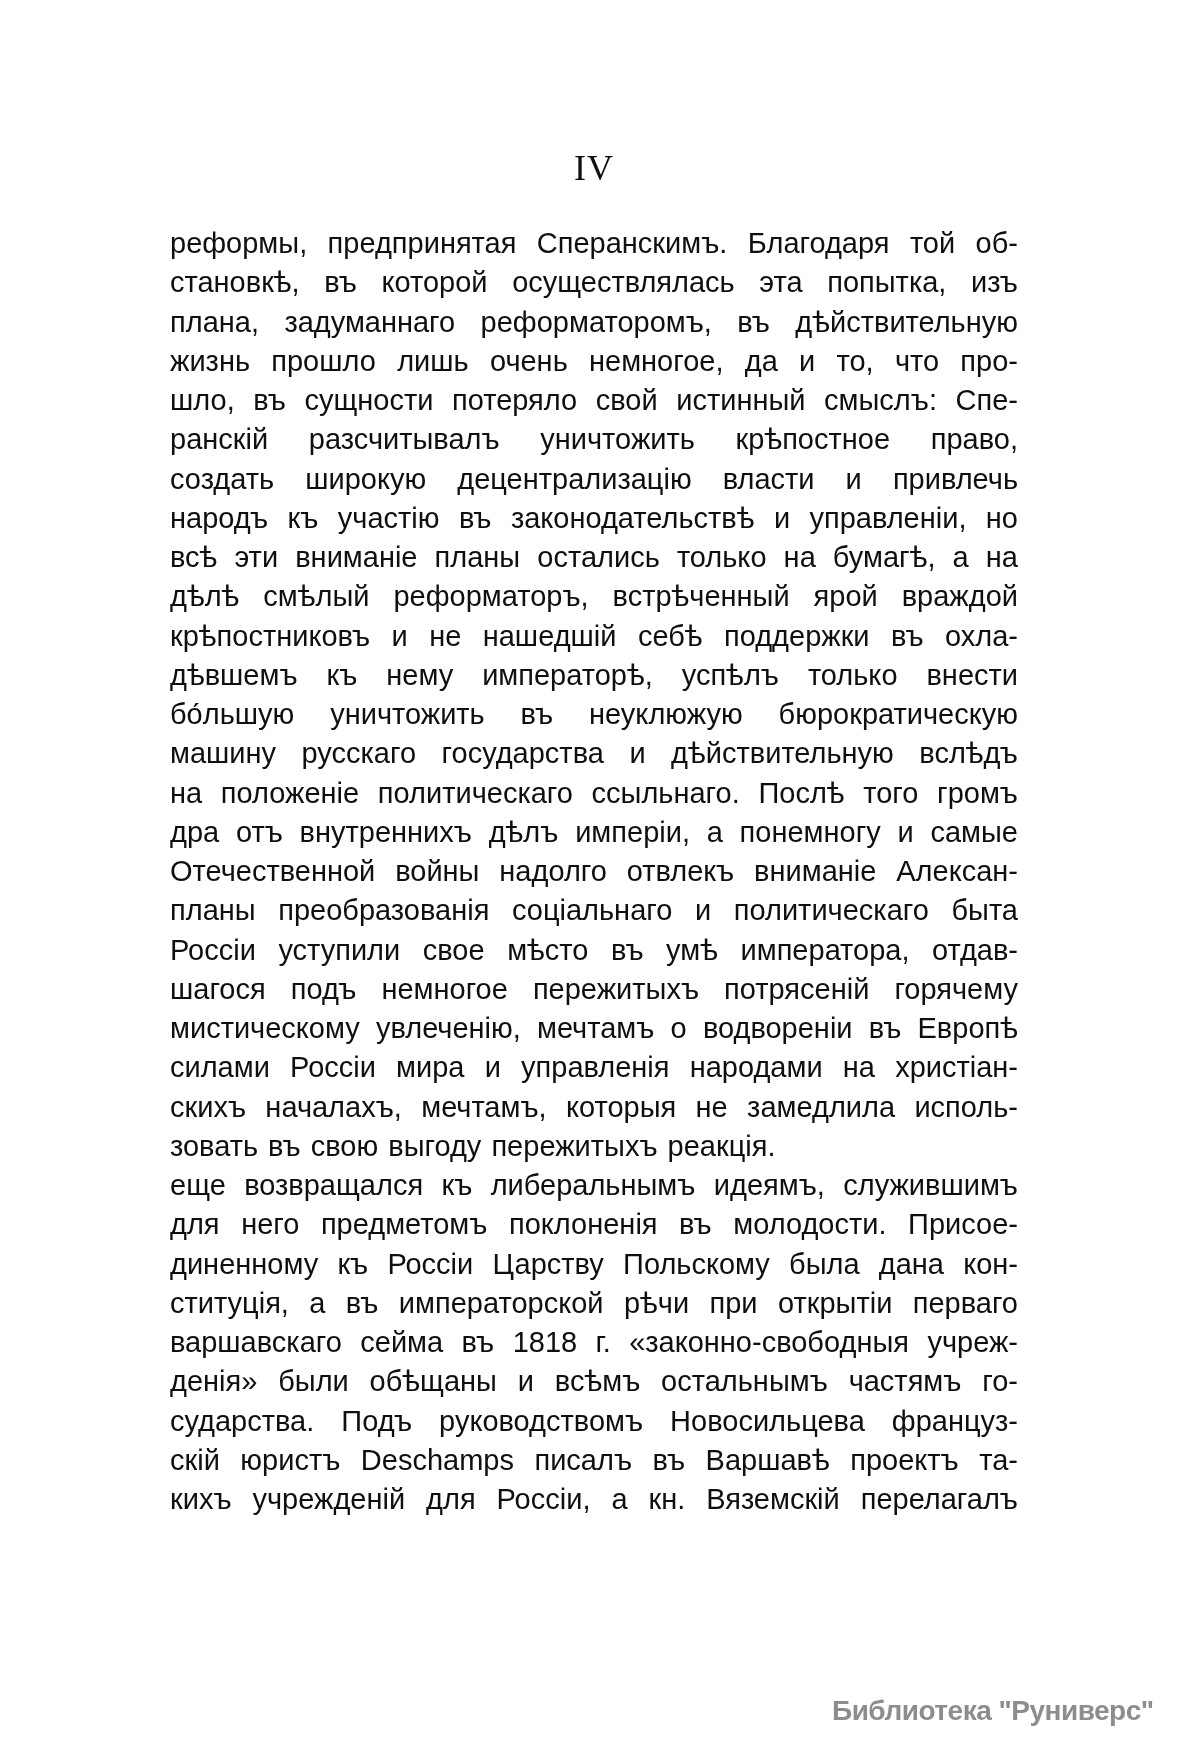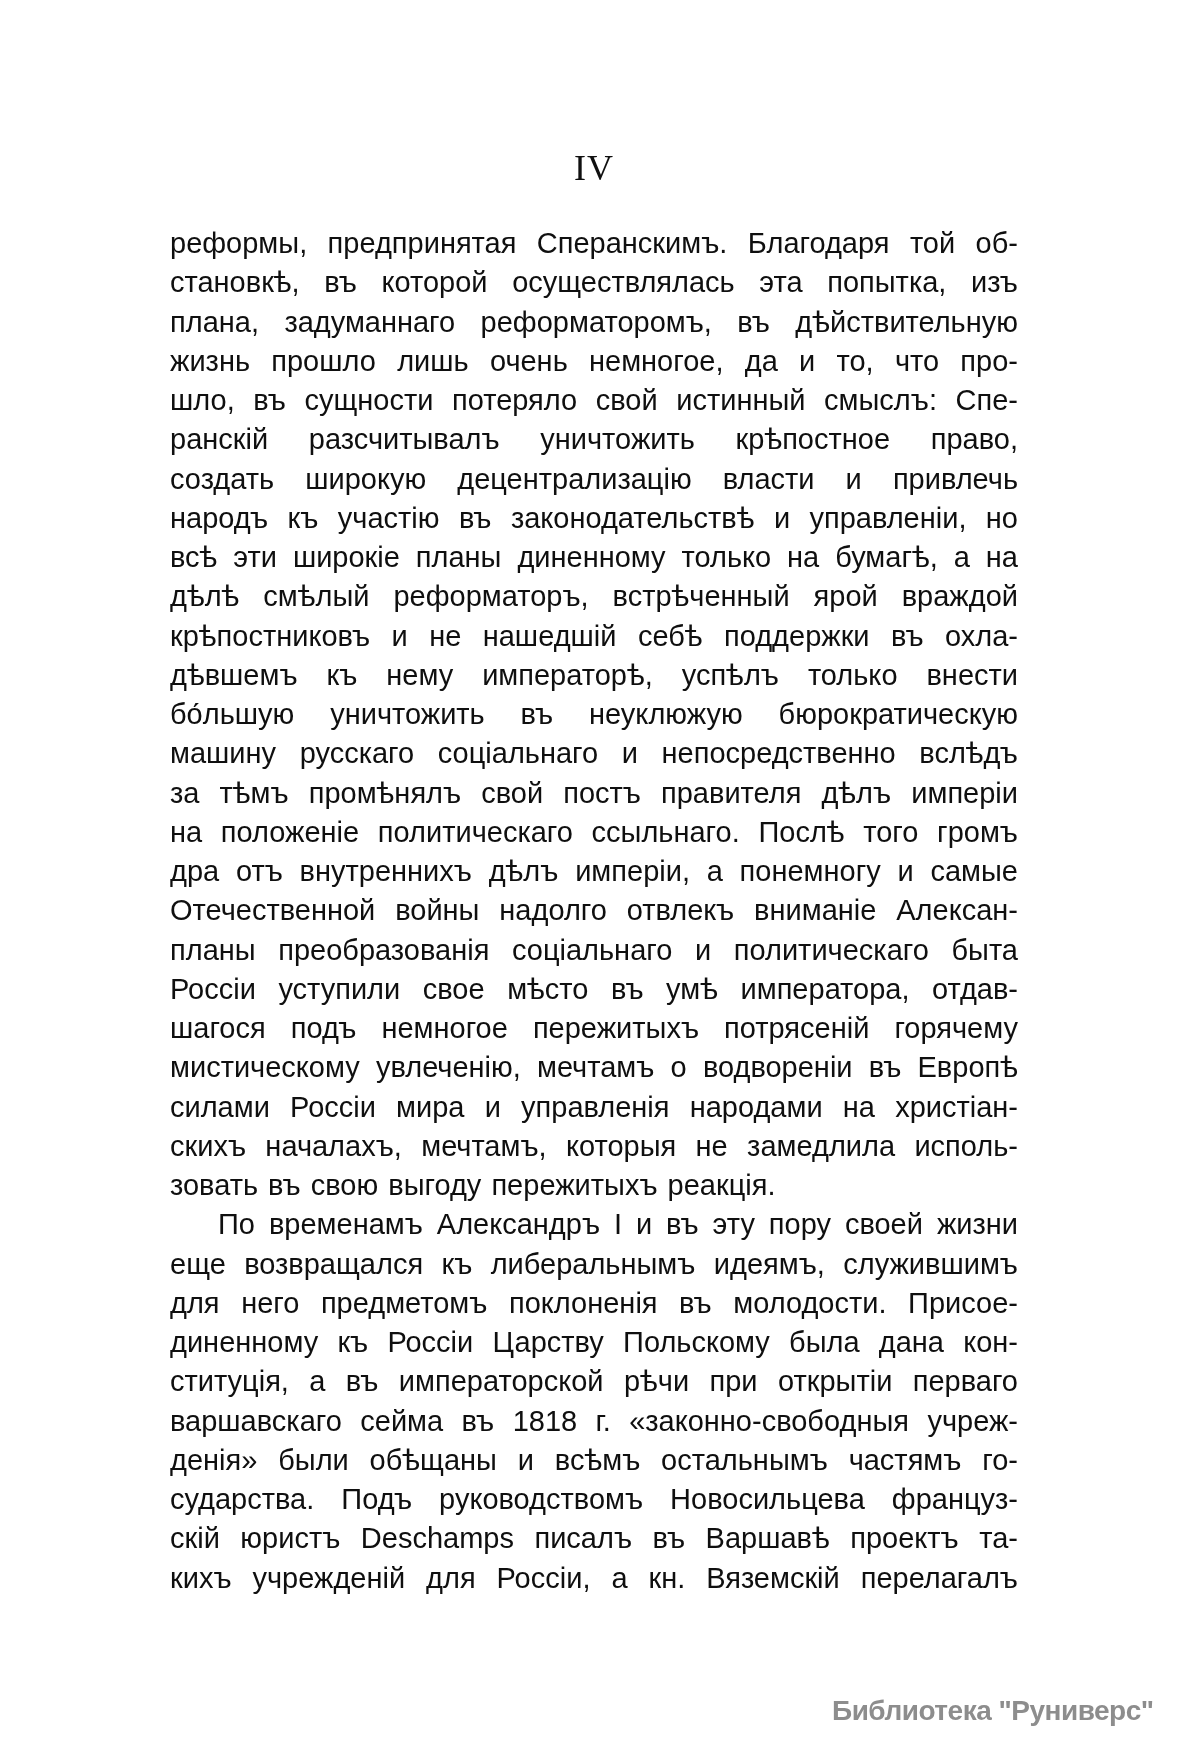--- a/index.html
+++ b/index.html
@@ -67,38 +67,36 @@
 
   <div class="text-block">
       <div class="text-line">реформы, предпринятая Сперанскимъ. Благодаря той об-</div>
       <div class="text-line">становкѣ, въ которой осуществлялась эта попытка, изъ</div>
       <div class="text-line">плана, задуманнаго реформаторомъ, въ дѣйствительную</div>
       <div class="text-line">жизнь прошло лишь очень немногое, да и то, что про-</div>
       <div class="text-line">шло, въ сущности потеряло свой истинный смыслъ: Спе-</div>
       <div class="text-line">ранскій разсчитывалъ уничтожить крѣпостное право,</div>
       <div class="text-line">создать широкую децентрализацію власти и привлечь</div>
       <div class="text-line">народъ къ участію въ законодательствѣ и управленіи, но</div>
-      <div class="text-line">всѣ эти широкіе планы диненному только на бумагѣ, а на</div>
+      <div class="text-line">всѣ эти вниманіе планы остались только на бумагѣ, а на</div>
       <div class="text-line">дѣлѣ смѣлый реформаторъ, встрѣченный ярой враждой</div>
       <div class="text-line">крѣпостниковъ и не нашедшій себѣ поддержки въ охла-</div>
       <div class="text-line">дѣвшемъ къ нему императорѣ, успѣлъ только внести</div>
       <div class="text-line">бо́льшую уничтожить въ неуклюжую бюрократическую</div>
-      <div class="text-line">машину русскаго соціальнаго и непосредственно вслѣдъ</div>
-      <div class="text-line">за тѣмъ промѣнялъ свой постъ правителя дѣлъ имперіи</div>
+      <div class="text-line">машину русскаго государства и дѣйствительную вслѣдъ</div>
       <div class="text-line">на положеніе политическаго ссыльнаго. Послѣ того громъ</div>
       <div class="text-line">дра отъ внутреннихъ дѣлъ имперіи, а понемногу и самые</div>
       <div class="text-line">Отечественной войны надолго отвлекъ вниманіе Алексан-</div>
       <div class="text-line">планы преобразованія соціальнаго и политическаго быта</div>
       <div class="text-line">Россіи уступили свое мѣсто въ умѣ императора, отдав-</div>
       <div class="text-line">шагося подъ немногое пережитыхъ потрясеній горячему</div>
       <div class="text-line">мистическому увлеченію, мечтамъ о водвореніи въ Европѣ</div>
       <div class="text-line">силами Россіи мира и управленія народами на христіан-</div>
       <div class="text-line">скихъ началахъ, мечтамъ, которыя не замедлила исполь-</div>
       <div class="text-line last-short">зовать въ свою выгоду пережитыхъ реакція.</div>
-      <div class="text-line indent">По временамъ Александръ I и въ эту пору своей жизни</div>
       <div class="text-line">еще возвращался къ либеральнымъ идеямъ, служившимъ</div>
       <div class="text-line">для него предметомъ поклоненія въ молодости. Присое-</div>
       <div class="text-line">диненному къ Россіи Царству Польскому была дана кон-</div>
       <div class="text-line">ституція, а въ императорской рѣчи при открытіи перваго</div>
       <div class="text-line">варшавскаго сейма въ 1818 г. «законно-свободныя учреж-</div>
       <div class="text-line">денія» были обѣщаны и всѣмъ остальнымъ частямъ го-</div>
       <div class="text-line">сударства. Подъ руководствомъ Новосильцева француз-</div>
       <div class="text-line">скій юристъ Deschamps писалъ въ Варшавѣ проектъ та-</div>
       <div class="text-line">кихъ учрежденій для Россіи, а кн. Вяземскій перелагалъ</div>
     </div>

